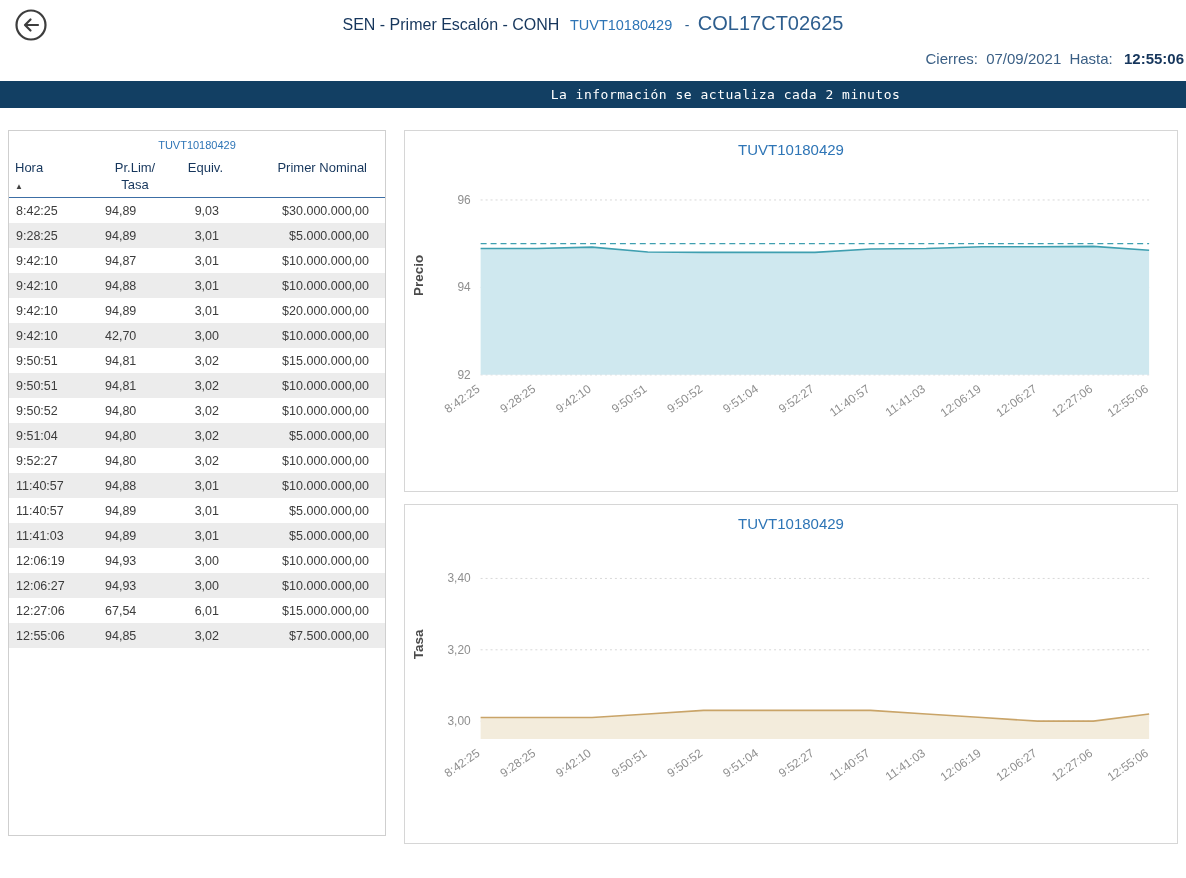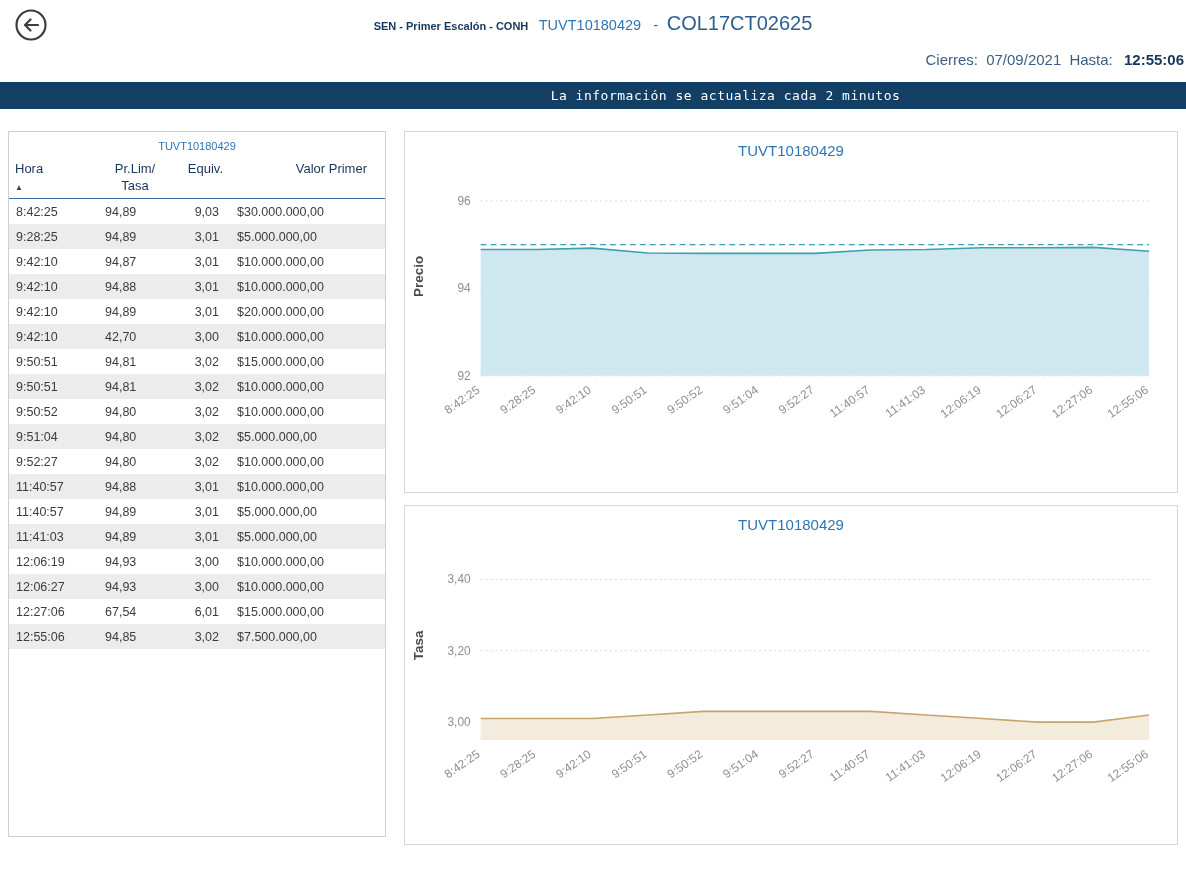--- a/index.html
+++ b/index.html
@@ -7,21 +7,21 @@
     --subtitle-blue:#3A5F85; --code-blue:#2E5E8E;
   }
   *{box-sizing:border-box;}
   html,body{margin:0;padding:0;background:#fff;}
   body{font-family:"Liberation Sans",sans-serif;color:#333;width:1186px;height:878px;overflow:hidden;}
 
   
   header{position:relative;padding-top:12px;}
   .back-btn{position:absolute;left:14px;top:8px;background:none;border:none;padding:0;cursor:pointer;}
   .title-line{text-align:center;line-height:22px;}
-  .t-main{font-weight:bold;font-size:11px;color:var(--navy,#16365C);}
+  .t-main{font-weight:normal;font-size:16px;color:var(--navy,#16365C);}
   .t-inst{font-size:14.5px;color:var(--accent-blue,#2E75B6);margin-left:6px;}
   .t-sep{font-size:14px;color:var(--code-blue,#2E5E8E);margin-left:8px;}
   .t-code{font-size:20px;color:var(--code-blue,#2E5E8E);margin-left:4px;}
   .subtitle-line{text-align:right;margin-top:14px;font-size:15px;color:var(--subtitle-blue,#3A5F85);}
   .subtitle-line .st-time{font-weight:bold;color:var(--navy,#16365C);margin-left:5px;}
   .subtitle-line span{margin:0 2px;}
 
   
   .banner{margin-top:14px;height:27px;background:var(--banner-bg,#123F63);display:flex;align-items:center;justify-content:center;}
   .banner span{font-family:"DejaVu Sans Mono",monospace;font-size:13px;color:#fff;letter-spacing:.5px;margin-left:265px;}
@@ -35,21 +35,21 @@
   th{font-size:13px;font-weight:normal;color:var(--navy,#16365C);vertical-align:top;padding:4px 6px 2px 6px;line-height:17px;}
   th.c0{width:88px;text-align:left;}
   th.c1{width:76px;text-align:center;}
   th.c2{width:56px;text-align:right;}
   th.c3{text-align:right;padding-right:18px;}
   .sort{font-size:8px;color:#404040;margin-top:6px;padding-bottom:3px;cursor:pointer;line-height:10px;}
   td{font-size:12.5px;color:#3c3c3c;padding:5.5px 8px;white-space:nowrap;overflow:hidden;}
   td.c0{text-align:left;padding-left:7px;}
   td.c1{text-align:left;padding-right:14px;}
   td.c2{text-align:right;padding-right:10px;}
-  td.c3{padding-right:16px;}
+  td.c3{text-align:right;padding-right:16px;}
   tbody tr:nth-child(even){background:#ececec;}
 
   
   .charts{display:flex;flex-direction:column;gap:12px;flex:1;}
   .chart-card{border:1px solid #d6d6d6;background:#fff;padding:6px 2px 0 2px;}
   .chart-card.precio{height:362px;}
   .chart-card.tasa{height:340px;}
   .chart-title{text-align:center;font-size:15px;color:var(--accent-blue,#2E75B6);padding:4px 0 2px 0;}
   .chart-host{width:100%;}
   .chart-host svg{display:block;width:100%;height:auto;}
@@ -97,21 +97,21 @@
           <tr>
             <th class="c0">
               <div>Hora</div>
               <div class="sort">▲</div>
             </th>
             <th class="c1">
               <div>Pr.Lim/</div>
               <div>Tasa</div>
             </th>
             <th class="c2">Equiv.</th>
-            <th class="c3">Valor Primer</th>
+            <th class="c3">Primer Nominal</th>
           </tr>
         </thead>
         <tbody id="rows">
             <tr>
               <td class="c0">8:42:25</td>
               <td class="c1">94,89</td>
               <td class="c2">9,03</td>
               <td class="c3">$30.000.000,00</td>
             </tr>
             <tr>

